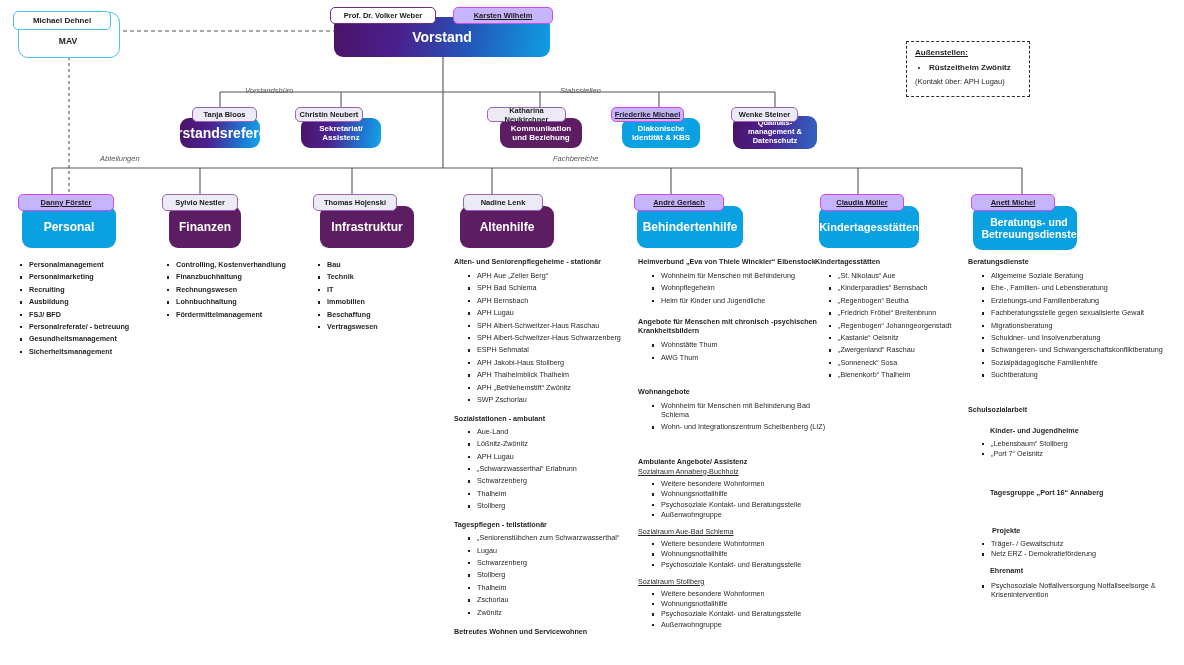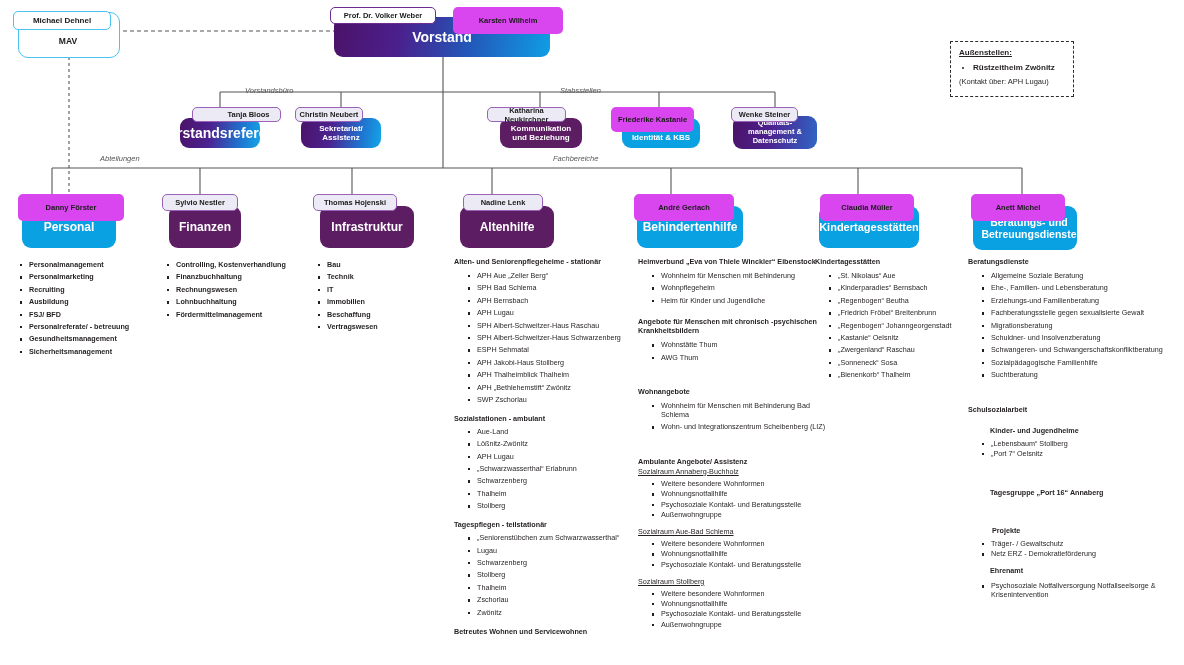--- a/index.html
+++ b/index.html
@@ -18,30 +18,30 @@
   .grad-pb{background:linear-gradient(100deg,#4b1368 0%,#4b1f8c 30%,#2356b8 62%,#0f9ee4 100%);}
   .grad-pb2{background:linear-gradient(100deg,#4b1368 0%,#4b2290 38%,#1f74d0 75%,#13a7e8 100%);}
   .grad-pv{background:linear-gradient(105deg,#4b1368 0%,#57218f 45%,#3f3fa8 100%);}
   .solid-blue{background:#0aa1e2;}
   .solid-purple{background:#5c1d63;}
 
   
   .tag{position:absolute;border-radius:5px;border:1px solid #9a62b8;background:#eceaf4;
        display:flex;align-items:center;justify-content:center;text-align:center;
        font-size:7.5px;font-weight:bold;color:#1a1a1a;z-index:5;}
-  .tag.blue{border:6px solid #d946ef;background:#d946ef;}
+  .tag.blue{border:1px solid #d946ef;background:#c4b5fd;text-decoration:underline;}
   .tag.white{border:1px solid #4bc2f0;background:#ffffff;}
   .tag.purpleline{border:1px solid #6b2d8e;background:#ffffff;}
 
   
   .mav-box{position:absolute;border:1.6px solid #4bc2f0;border-radius:10px;background:#ffffff;}
   .mav-label{position:absolute;font-size:8.5px;font-weight:bold;color:#1a1a1a;text-align:center;}
 
   
-  .dashed-box{position:absolute;border:1.5px dashed #2b2b2b;background:#ffffff;margin-left:44px;}
+  .dashed-box{position:absolute;border:1.5px dashed #2b2b2b;background:#ffffff;}
   .dashed-box .ttl{font-size:8px;font-weight:bold;text-decoration:underline;margin:0 0 6px 0;}
   .dashed-box ul{margin:0 0 5px 0;padding-left:14px;}
   .dashed-box li{font-size:8px;font-weight:bold;margin:0;}
   .dashed-box .sub{font-size:7.5px;}
 
   
   .sect-label{position:absolute;font-size:7.5px;font-style:italic;color:#555;font-weight:normal;}
 
   
   .col{position:absolute;font-size:7.2px;color:#231f20;}
@@ -114,21 +114,21 @@
   </div>
 
   <div class="sect-label" style="left:245px;top:86px;">Vorstandsbüro</div>
   <div class="sect-label" style="left:560px;top:86px;">Stabsstellen</div>
   <div class="sect-label" style="left:100px;top:154px;text-align:right;">Abteilungen</div>
   <div class="sect-label" style="left:553px;top:154px;">Fachbereiche</div>
 
   <div class="node grad-pb2" style="left:180px;top:118px;width:80px;height:30px;font-size:14px;">
     <span style="white-space:pre-line;">Vorstandsreferent</span>
   </div>
-  <div class="tag" style="left:192px;top:107px;width:63px;height:13px;padding-left:24px;">
+  <div class="tag" style="left:192px;top:107px;width:63px;height:13px;">
     <span>Tanja Bloos</span>
   </div>
 
   <div class="node grad-pb2" style="left:301px;top:118px;width:80px;height:30px;font-size:8px;">
     <span style="white-space:pre-line;">Sekretariat/
 Assistenz</span>
   </div>
   <div class="tag" style="left:295px;top:107px;width:66px;height:13px;">
     <span>Christin Neubert</span>
   </div>
@@ -139,21 +139,21 @@
   </div>
   <div class="tag" style="left:487px;top:107px;width:77px;height:13px;">
     <span>Katharina Neukirchner</span>
   </div>
 
   <div class="node solid-blue" style="left:622px;top:118px;width:78px;height:30px;font-size:8px;">
     <span style="white-space:pre-line;">Diakonische
 Identität &amp; KBS</span>
   </div>
   <div class="tag blue" style="left:611px;top:107px;width:71px;height:13px;">
-    <span>Friederike Kastanie</span>
+    <span>Friederike Michael</span>
   </div>
 
   <div class="node" style="left:733px;top:116px;width:84px;height:33px;font-size:7.5px;background:linear-gradient(100deg,#4b1368 0%,#4b2290 45%,#2f67c6 100%);">
     <span style="white-space:pre-line;">Qualitäts-
 management &amp;
 Datenschutz</span>
   </div>
   <div class="tag" style="left:731px;top:107px;width:65px;height:13px;">
     <span>Wenke Steiner</span>
   </div>

